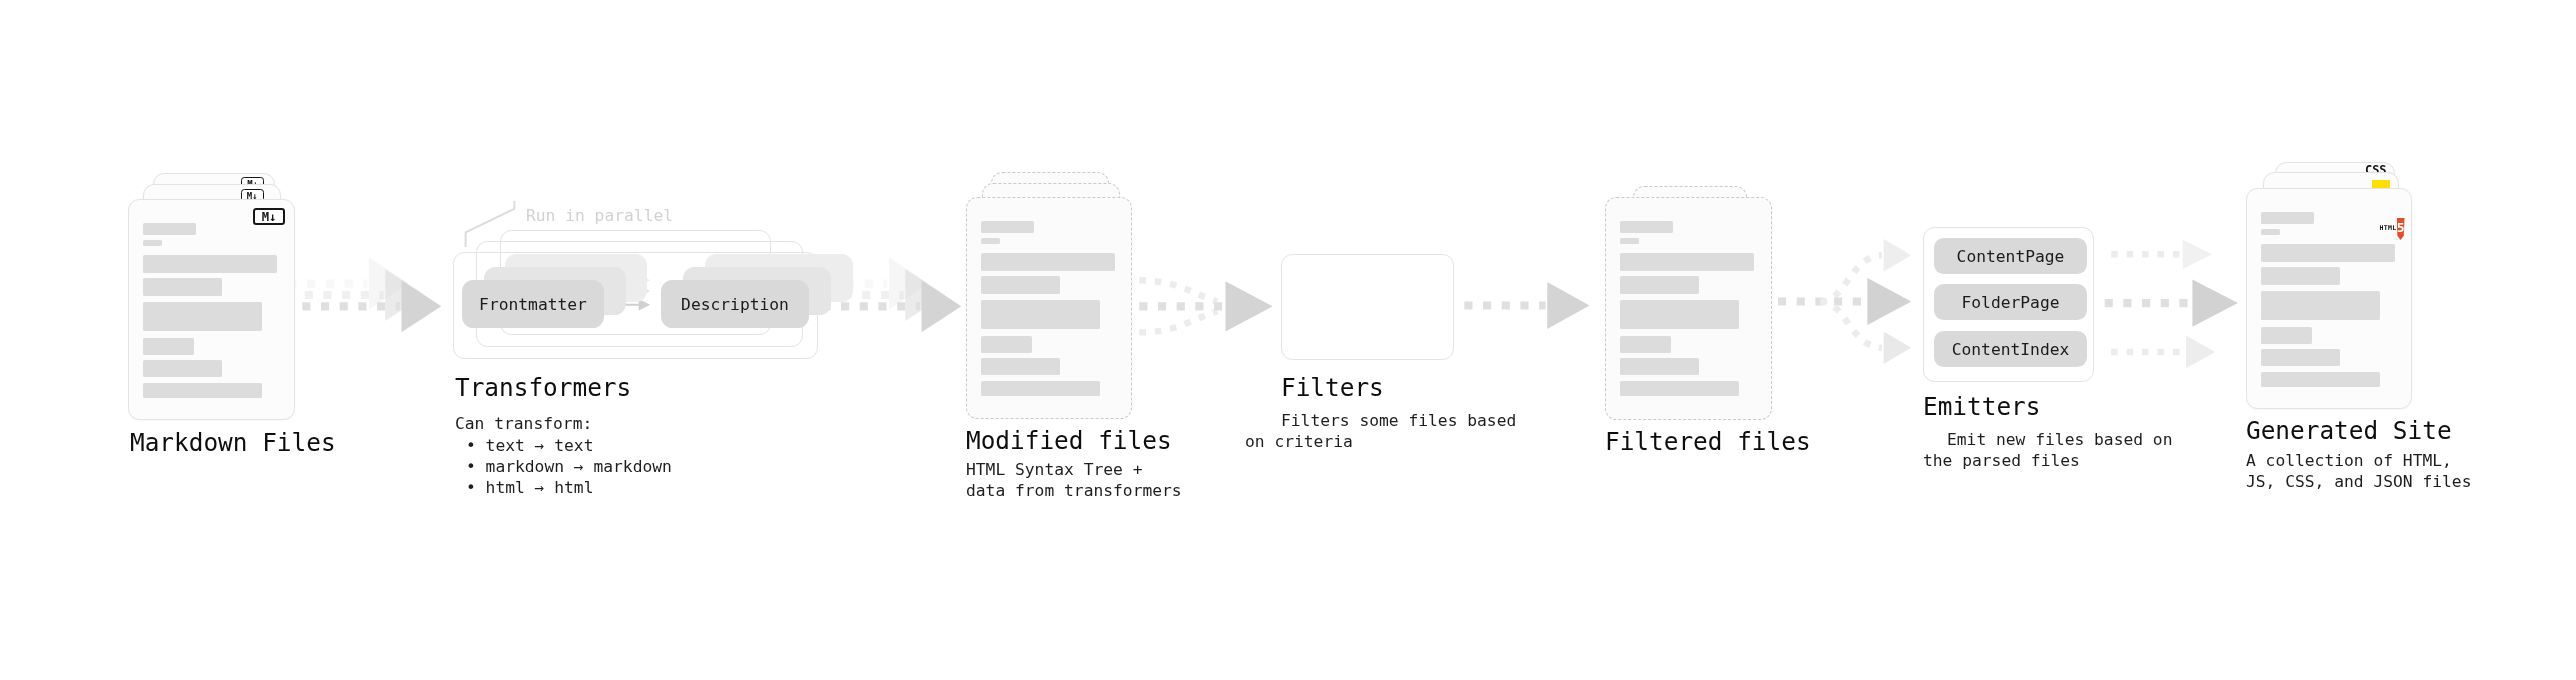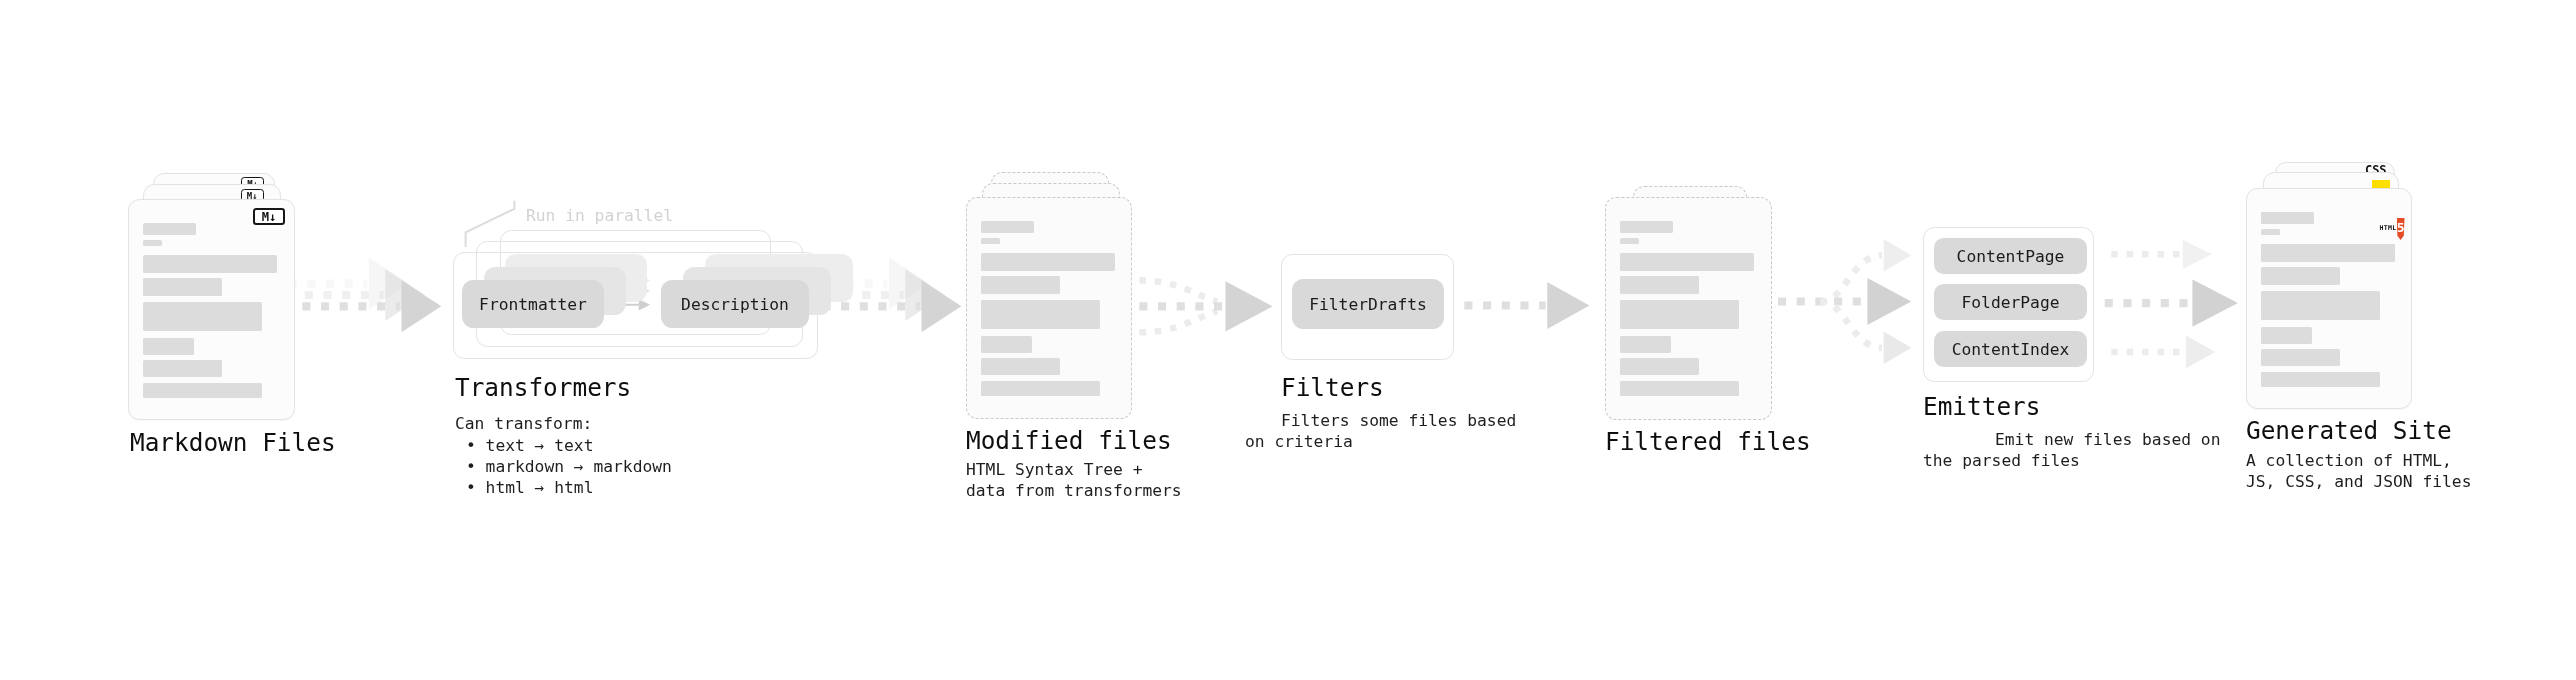--- a/index.html
+++ b/index.html
@@ -104,21 +104,21 @@
 
   .caption{position:absolute;font-size:16.3px;color:#1e1e1e;white-space:nowrap;}
   #c-tf-h{left:455px;top:414px;}
   #c-tf-b0{left:466px;top:436px;}
   #c-tf-b1{left:466px;top:457px;}
   #c-tf-b2{left:466px;top:478px;}
   #c-mod-0{left:966px;top:460px;}
   #c-mod-1{left:966px;top:481px;}
   #c-flt-0{left:1281px;top:411px;}
   #c-flt-1{left:1245px;top:432px;}
-  #c-em-0{left:1995px;top:430px;}
+  #c-em-0{left:1947px;top:430px;}
   #c-em-1{left:1923px;top:451px;}
   #c-gen-0{left:2246px;top:451px;}
   #c-gen-1{left:2246px;top:472px;}
 
   #run-parallel{position:absolute;left:526px;top:206px;font-size:16.3px;color:#d2d2d2;white-space:nowrap;}
 
   
   #arrows{position:absolute;left:0;top:0;pointer-events:none;}
   .dash-main{stroke:#dfdfdf;stroke-width:10;stroke-dasharray:10 13;fill:none;}
   .dash-light{stroke:#ececec;stroke-width:8;stroke-dasharray:8 11;fill:none;}
@@ -241,21 +241,20 @@
       <div class="bar b6"></div>
       <div class="bar b7"></div>
       <div class="bar b8"></div>
     </div>
   </div>
   <div class="stage-title" id="t-mod">Modified files</div>
   <div class="caption" id="c-mod-0">HTML Syntax Tree +</div>
   <div class="caption" id="c-mod-1">data from transformers</div>
 
   <div id="flt-box"></div>
-  <div class="pill" id="pill-filterdrafts">FilterDrafts</div>
   <div class="stage-title" id="t-flt">Filters</div>
   <div class="caption" id="c-flt-0">Filters some files based</div>
   <div class="caption" id="c-flt-1">on criteria</div>
 
   <div class="card-dashed" id="fil-back"></div>
   <div class="card-dashed" id="fil-front">
     <div class="skel">
       <div class="bar b1"></div>
       <div class="bar b2"></div>
       <div class="bar b3"></div>

